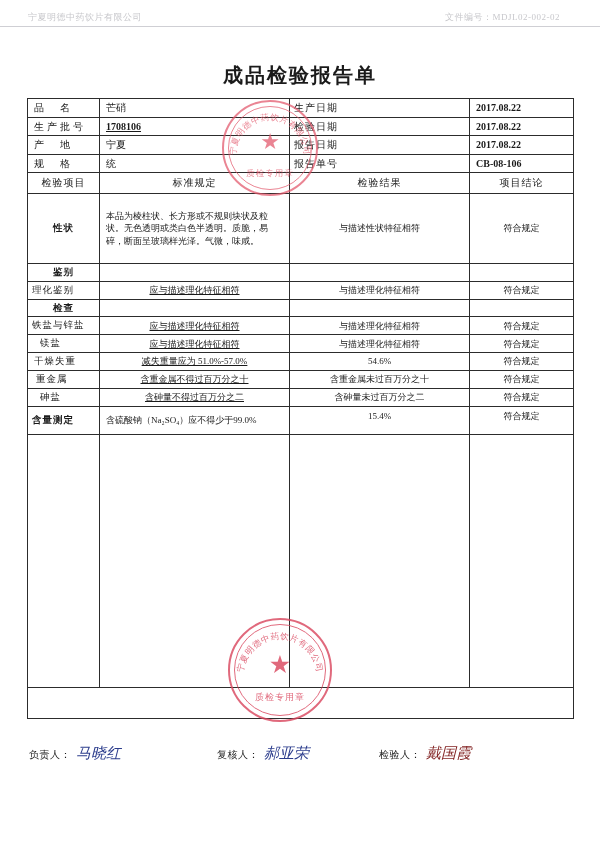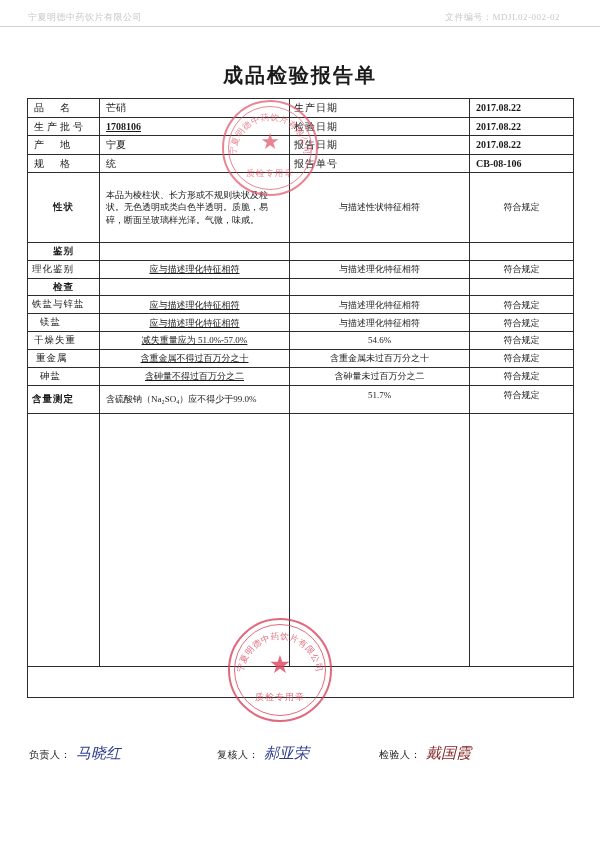--- a/index.html
+++ b/index.html
@@ -296,20 +296,26 @@
         <td class="lbl-c">报告日期</td>
         <td class="val-b">2017.08.22</td>
       </tr>
       <tr>
         <td class="lbl">规　格</td>
         <td class="val">统</td>
         <td class="lbl-c">报告单号</td>
         <td class="val-b">CB-08-106</td>
       </tr>
 
+      <tr>
+        <td class="hdr">检验项目</td>
+        <td class="hdr">标准规定</td>
+        <td class="hdr">检验结果</td>
+        <td class="hdr">项目结论</td>
+      </tr>
 
       <tr class="tall">
         <td class="c-item-b">性状</td>
         <td class="c-spec-l">本品为棱柱状、长方形或不规则块状及粒状。无色透明或类白色半透明。质脆，易碎，断面呈玻璃样光泽。气微，味咸。</td>
         <td class="c-res">与描述性状特征相符</td>
         <td class="c-jud">符合规定</td>
       </tr>
       <tr style="height:15px">
         <td class="c-item-b">鉴别</td>
         <td class="c-spec"></td>
@@ -354,21 +360,21 @@
       </tr>
       <tr style="height:15px">
         <td class="c-item" style="text-align:left;padding-left:12px">砷盐</td>
         <td class="c-spec">含砷量不得过百万分之二</td>
         <td class="c-res">含砷量未过百万分之二</td>
         <td class="c-jud">符合规定</td>
       </tr>
       <tr style="height:28px">
         <td class="c-item-b" style="text-align:left;padding-left:4px">含量测定</td>
         <td class="c-spec-l">含硫酸钠（Na₂SO₄）应不得少于99.0%</td>
-        <td class="c-res" style="vertical-align:top;padding-top:3px">51.7%</td>
+        <td class="c-res" style="vertical-align:top;padding-top:3px">15.4%</td>
         <td class="c-jud" style="vertical-align:top;padding-top:3px">符合规定</td>
       </tr>
 
       <tr class="blank-row">
         <td>&nbsp;</td>
         <td>&nbsp;</td>
         <td>&nbsp;</td>
         <td>&nbsp;</td>
       </tr>
 

